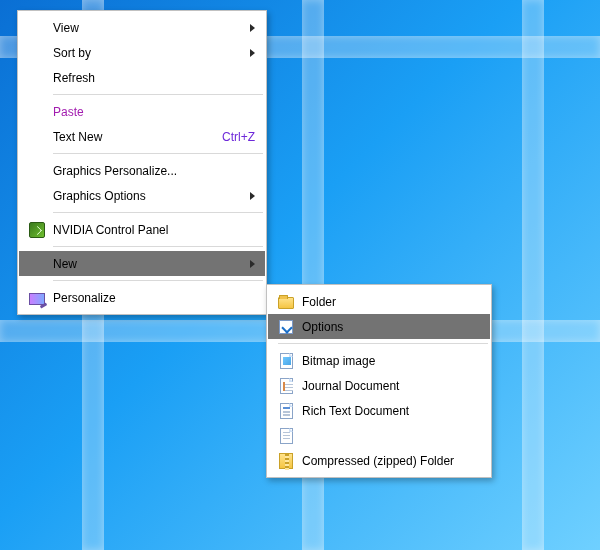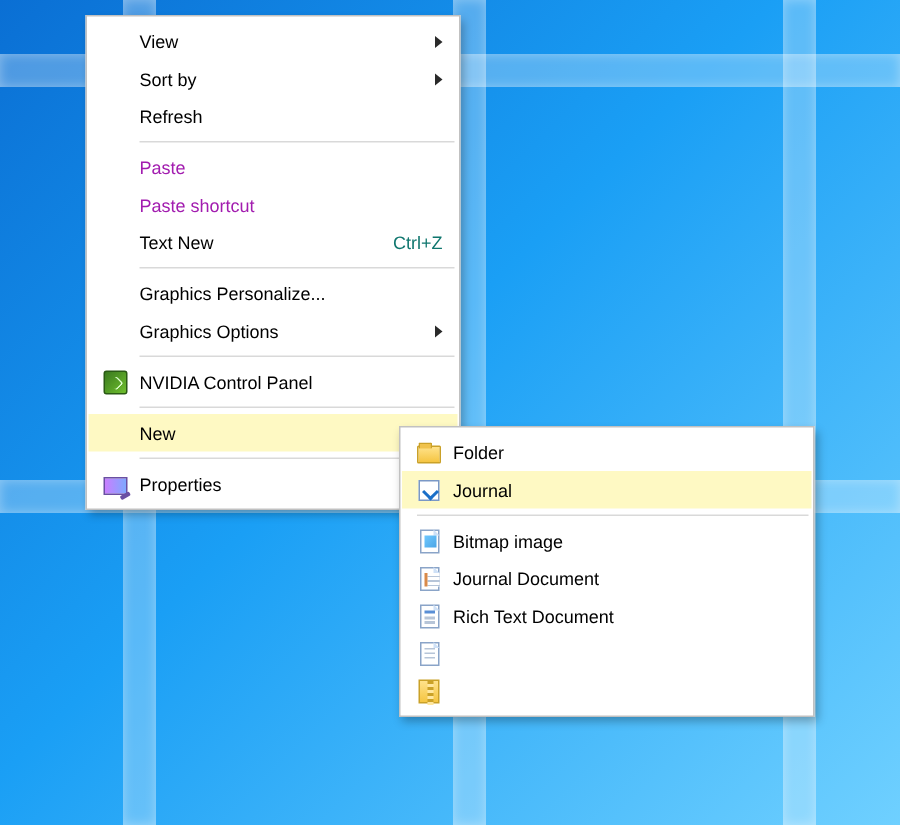--- a/index.html
+++ b/index.html
@@ -28,41 +28,41 @@
 .bh2 { top: 320px; }
 
 
 .menu {
   position: absolute;
   background: #ffffff;
   border: 1px solid #c1c1c1;
   box-shadow: 2px 3px 6px rgba(0,0,0,0.28);
   padding: 4px 1px;
 }
-.menu-main { left: 17px; top: 10px; width: 250px; margin-left: 40px; }
-.menu-sub  { left: 266px; top: 284px; width: 277px; }
+.menu-main { left: 17px; top: 10px; width: 250px; }
+.menu-sub  { left: 266px; top: 284px; width: 226px; }
 
 .item {
   display: flex;
   align-items: center;
   height: 25px;
   padding: 0 10px 0 6px;
   position: relative;
 }
-.item.hover { background: #fef9c3; }
+.item.hover { background: #737373; }
 .item.disabled { color: #a21caf; }
 .iconcell {
   width: 24px;
   display: flex;
   align-items: center;
   justify-content: center;
   margin-right: 4px;
 }
 .label { flex: 1; white-space: nowrap; }
-.accel { color: #0f766e; margin-left: 8px; }
+.accel { color: #6d28d9; margin-left: 8px; }
 .arrow {
   width: 0; height: 0;
   border-top: 4px solid transparent;
   border-bottom: 4px solid transparent;
   border-left: 5px solid #2a2a2a;
   margin-left: 6px;
 }
 .sep {
   height: 1px;
   background: #d9d9d9;
@@ -214,24 +214,20 @@
     <span class="iconcell"></span>
     <span class="label">Refresh</span>
   </div>
 
   <div class="sep"></div>
 
   <div class="item disabled">
     <span class="iconcell"></span>
     <span class="label">Paste</span>
   </div>
-  <div class="item disabled">
-    <span class="iconcell"></span>
-    <span class="label">Paste shortcut</span>
-  </div>
   <div class="item">
     <span class="iconcell"></span>
     <span class="label">Text New</span>
     <span class="accel">Ctrl+Z</span>
   </div>
 
   <div class="sep"></div>
 
   <div class="item">
     <span class="iconcell"></span>
@@ -259,36 +255,36 @@
     <span class="label">New</span>
     <span class="arrow"></span>
   </div>
 
   <div class="sep"></div>
 
   <div class="item">
     <span class="iconcell">
         <span class="ic ic-personalize"></span>
       </span>
-    <span class="label">Properties</span>
+    <span class="label">Personalize</span>
   </div>
 </div>
 
 <div class="menu menu-sub">
   <div class="item">
     <span class="iconcell">
         <span class="ic ic-folder"></span>
       </span>
     <span class="label">Folder</span>
   </div>
   <div class="item hover">
     <span class="iconcell">
         <span class="ic ic-shortcut"></span>
       </span>
-    <span class="label">Journal</span>
+    <span class="label">Options</span>
   </div>
 
   <div class="sep full"></div>
 
   <div class="item">
     <span class="iconcell">
         <span class="ic ic-doc bmp"></span>
       </span>
     <span class="label">Bitmap image</span>
   </div>
@@ -306,14 +302,15 @@
   </div>
   <div class="item">
     <span class="iconcell">
         <span class="ic ic-doc txt"></span>
       </span>
   </div>
   <div class="item">
     <span class="iconcell">
         <span class="ic ic-zip"></span>
       </span>
+    <span class="label">Compressed (zipped) Folder</span>
   </div>
 </div>
 
 </body></html>

